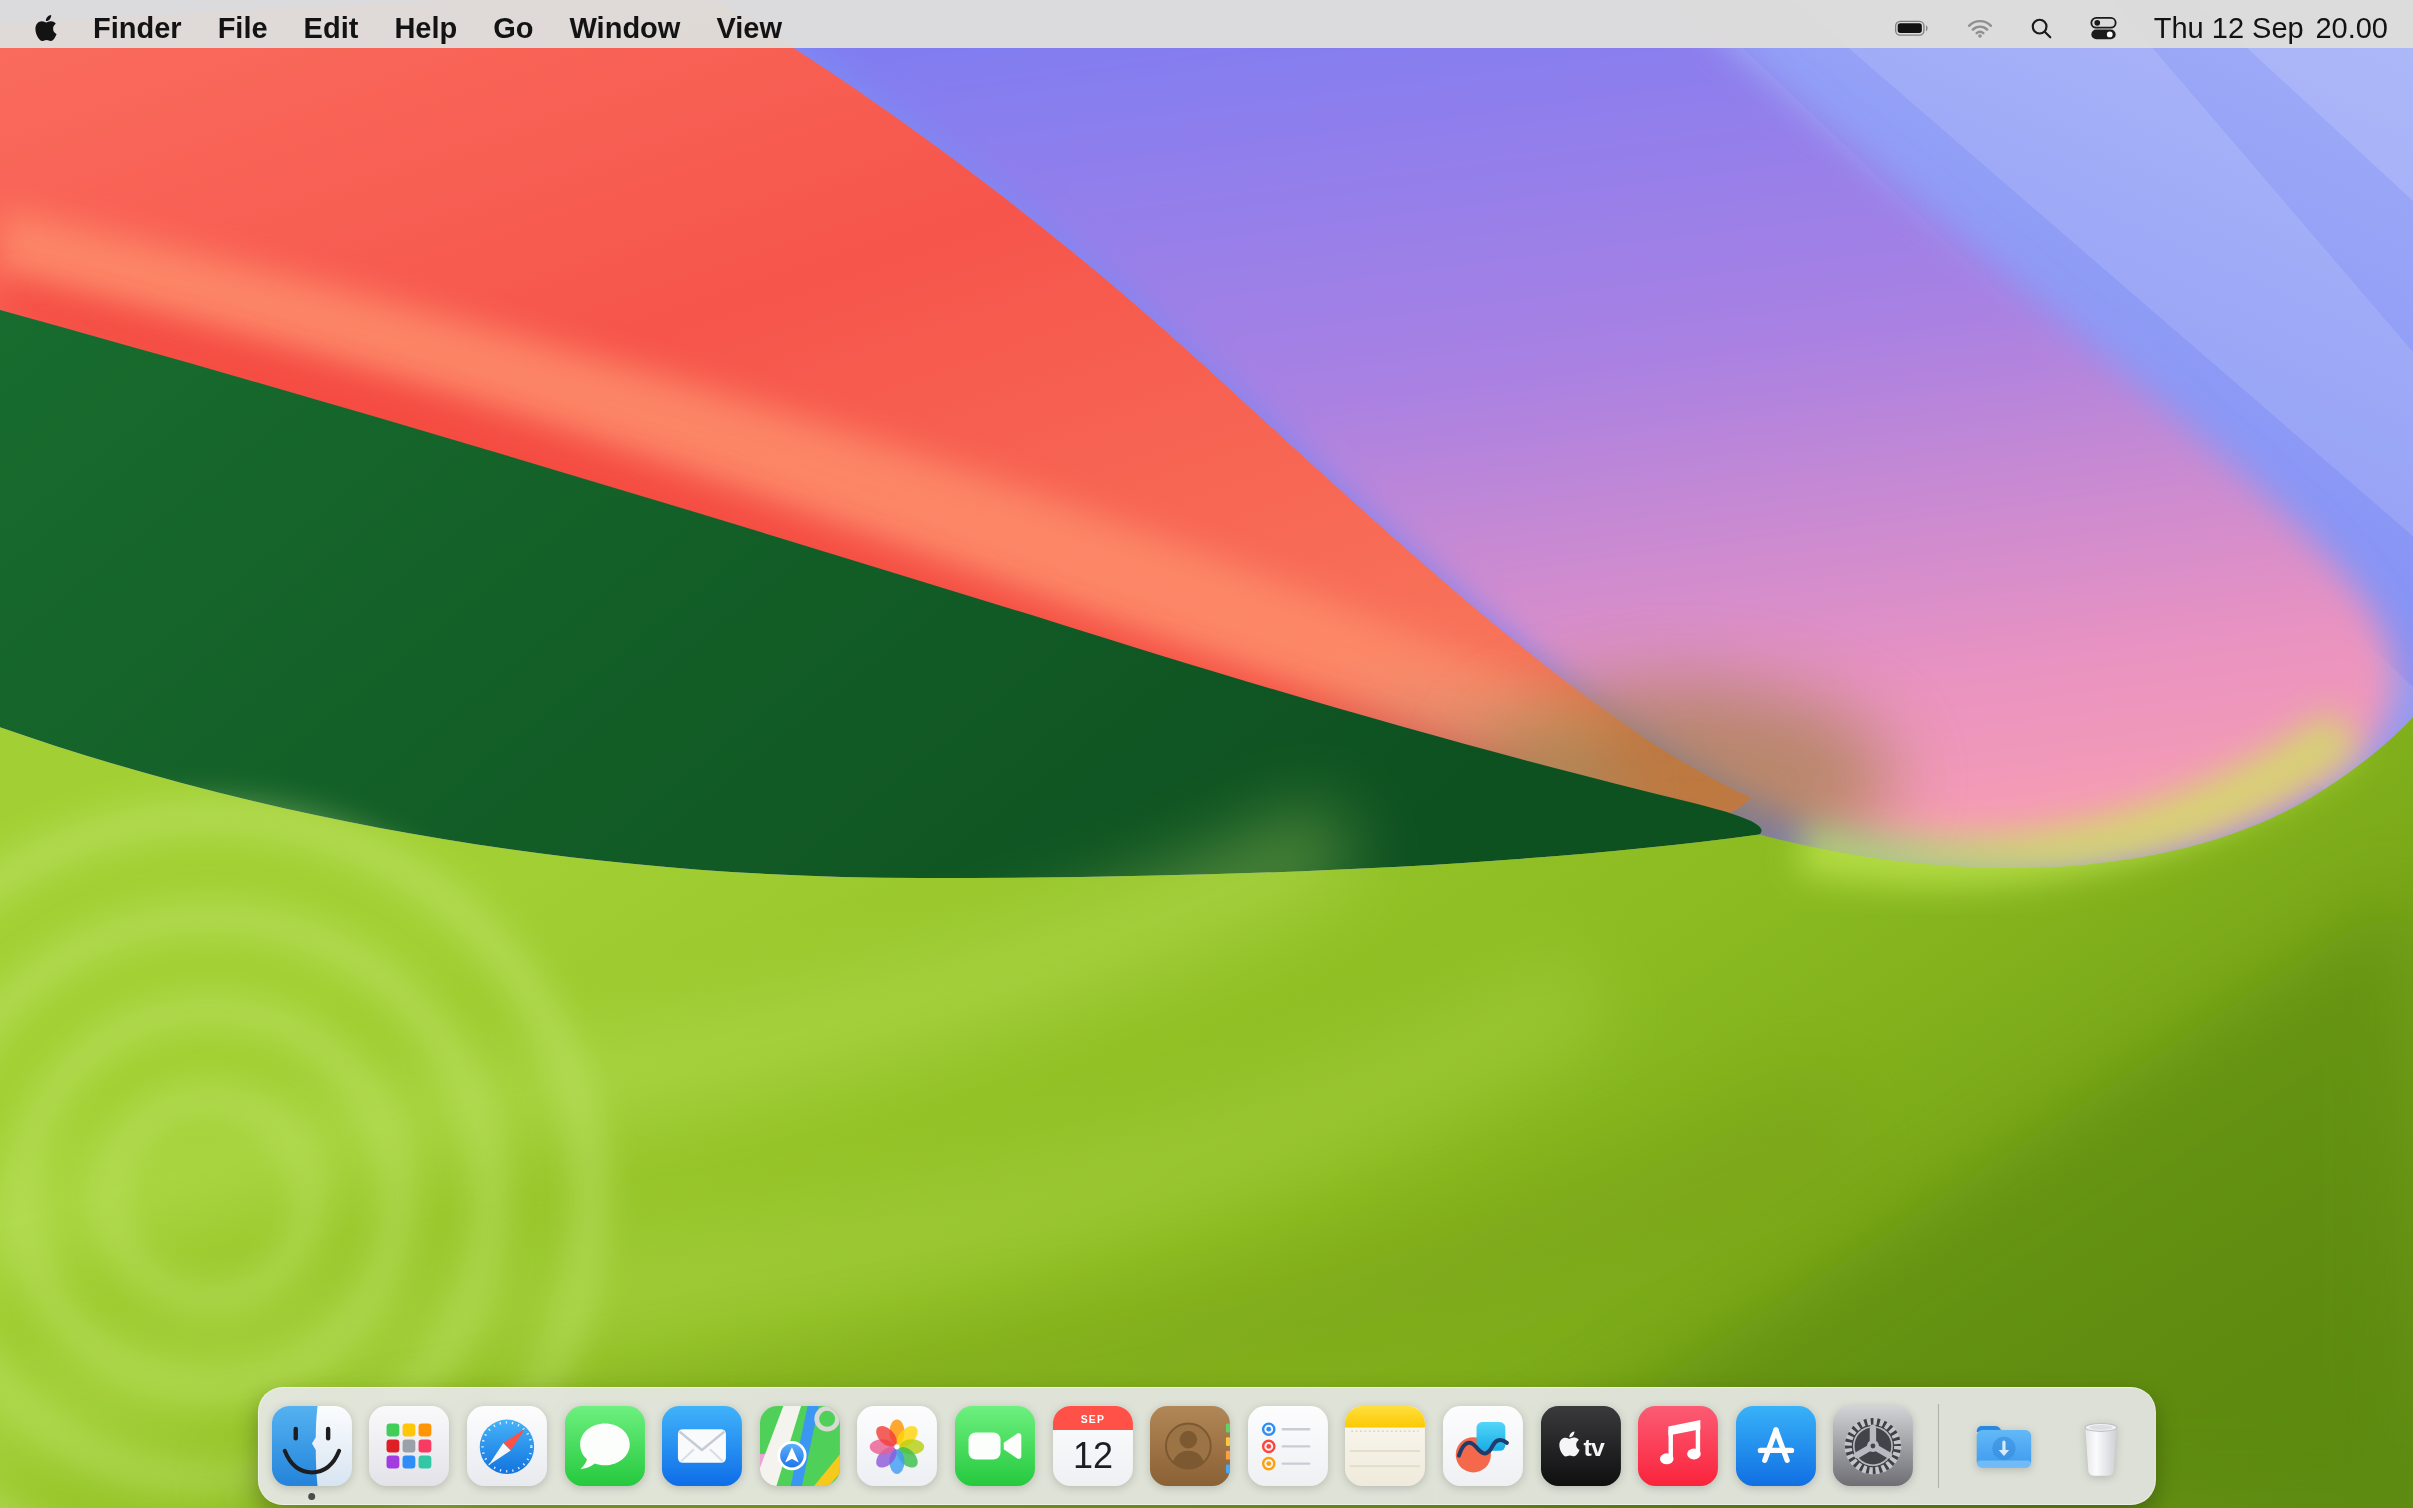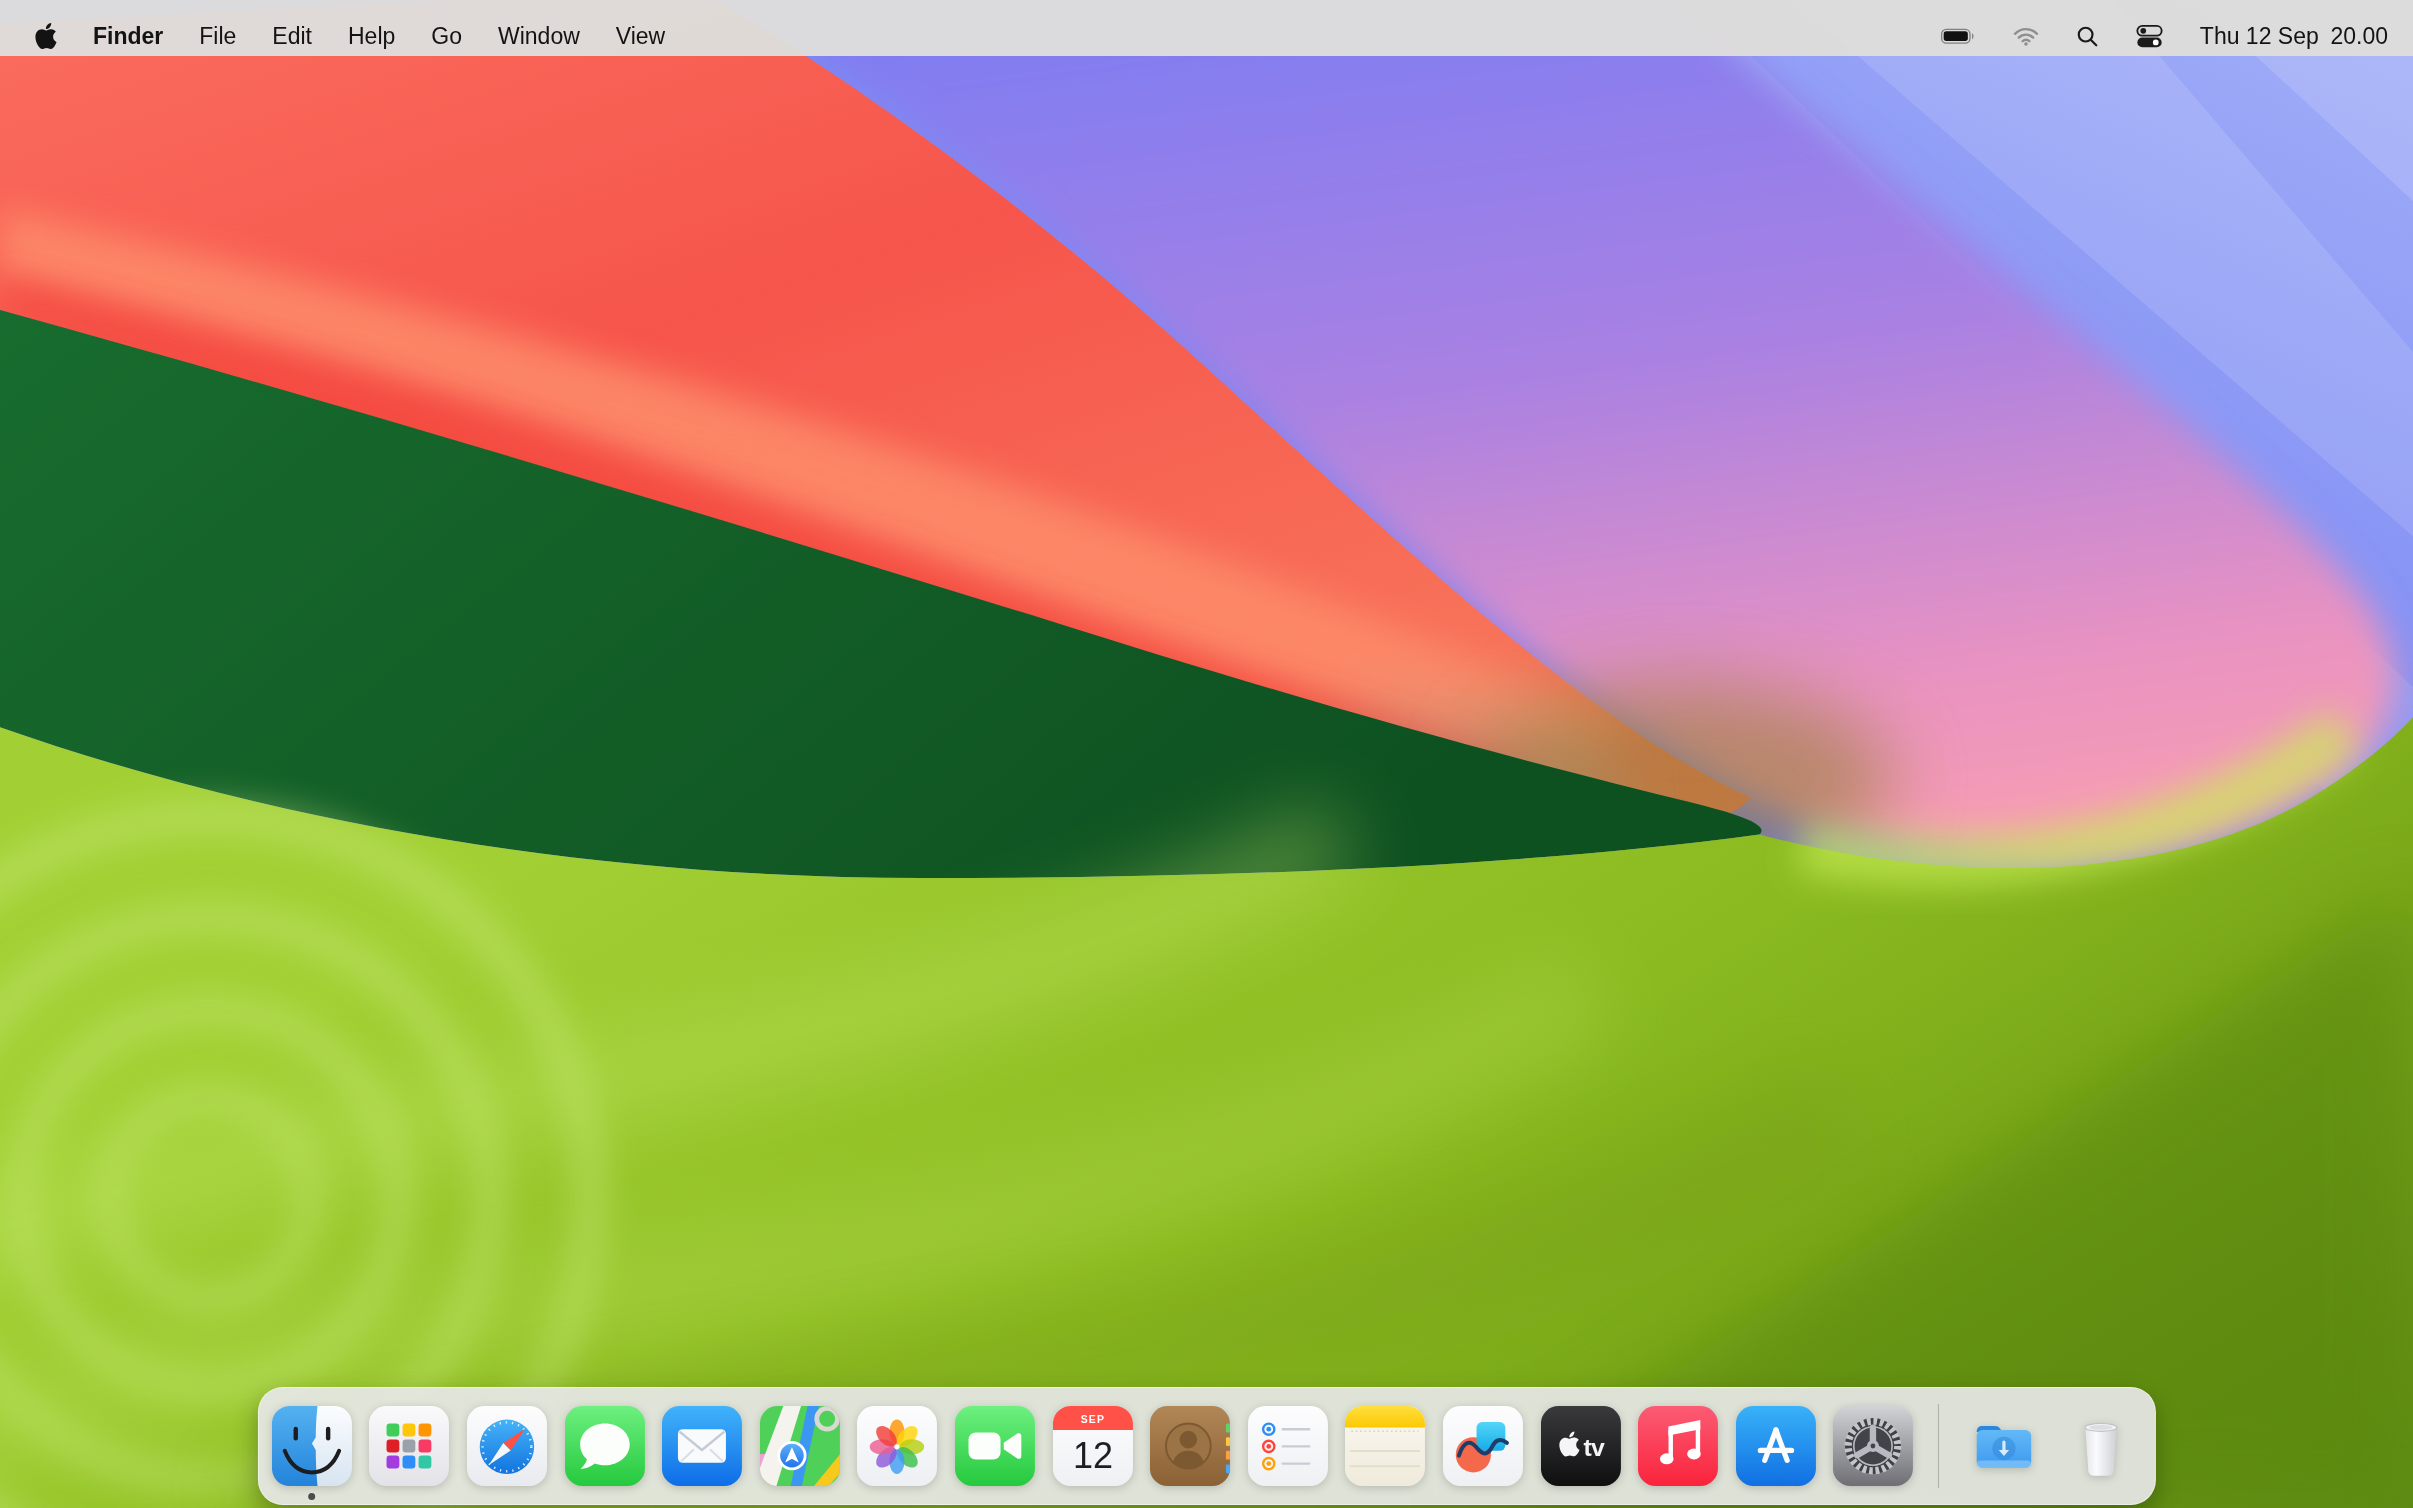--- a/index.html
+++ b/index.html
@@ -2,24 +2,24 @@
 <html style="font-size:13.4px"><head>
 <meta charset="utf-8">
 <style>
   html,body{margin:0;padding:0;width:2413px;height:1508px;overflow:hidden;
     font-family:"Liberation Sans",sans-serif;-webkit-font-smoothing:antialiased;}
   .screen{position:relative;width:2413px;height:1508px;background:#6f70ee;}
   .wallpaper{position:absolute;inset:0;}
   
   .menubar{position:absolute;top:0;left:0;right:0;height:40px;
     background:rgba(222,221,219,0.97);display:flex;align-items:center;
-    padding:16px 25px 0 35px;font-size:23px;color:#131313;z-index:10;}
+    padding:8px 25px 0 35px;font-size:29px;color:#131313;z-index:10;}
   .mb-left{display:flex;align-items:center;gap:36px;}
   .mb-appname{font-weight:700;}
-  .mb-item{font-weight:400;cursor:default;}
+  .mb-item{font-weight:700;cursor:default;}
   .mb-right{margin-left:auto;display:flex;align-items:center;gap:37px;}
   .mb-clock{display:flex;align-items:center;gap:11.7px;}
   .mb-ico{display:block;}
   
   .dock{position:absolute;bottom:3px;left:50%;transform:translateX(-50%);
     height:116px;display:flex;align-items:center;gap:17.6px;padding:0 13.4px;
     background:rgba(231,231,231,0.92);border:0.8px solid rgba(255,255,255,0.45);
     border-radius:25px;box-shadow:0 10px 25px rgba(0,0,0,0.28);z-index:10;}
   .di{width:80px;height:80px;position:relative;flex:0 0 auto;}
   .di>svg{width:80px;height:80px;display:block;

